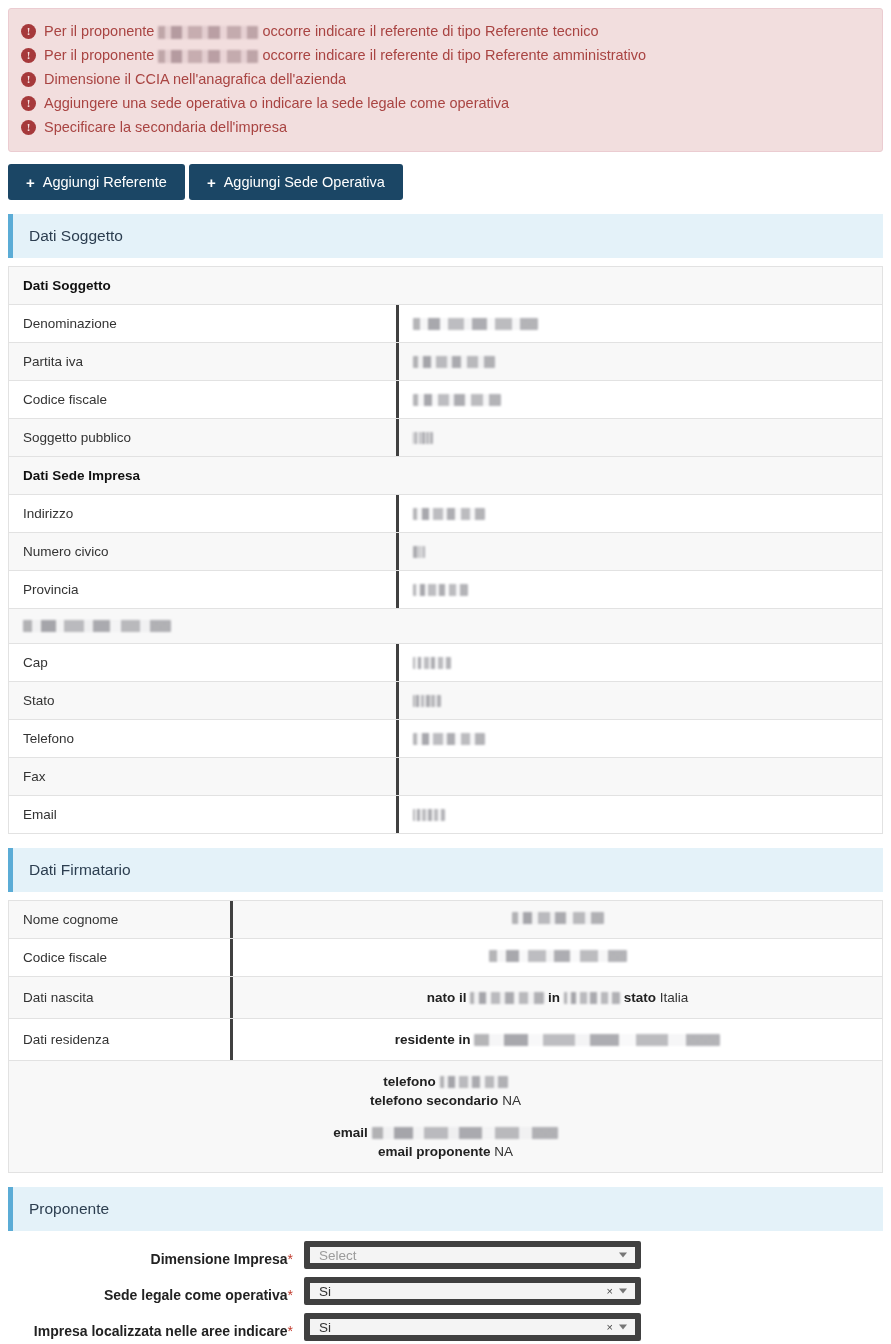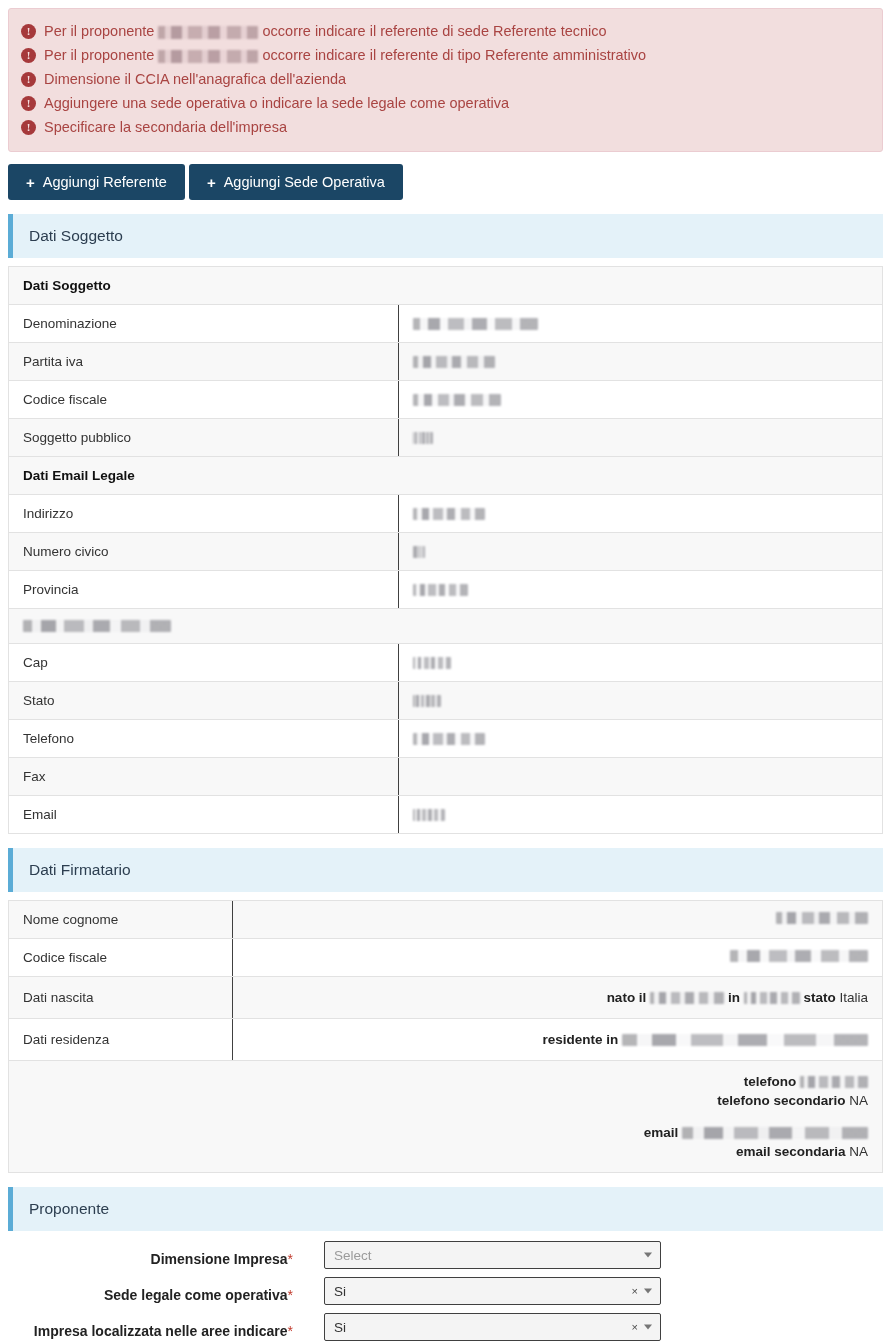--- a/index.html
+++ b/index.html
@@ -103,58 +103,58 @@
     font-size: 13.5px;
     color: #333;
   }
   .dtable .r { display: flex; border-bottom: 1px solid #e2e2e2; }
   .dtable .r.alt { background: #f8f8f8; }
   .dtable .r.grp { background: #f8f8f8; font-weight: bold; color: #111; }
   .dtable .r.grp .c-lab { border-right: none; width: 100%; }
   .dtable .c-lab {
     flex: 0 0 auto;
     padding: 11px 14px;
-    border-right: 1px solid #404040;
+    border-right: 3px solid #404040;
     display: flex; align-items: center;
   }
   .dtable .c-val {
     flex: 1 1 auto;
     padding: 11px 14px;
     display: flex; align-items: center;
     min-height: 20px;
   }
   
   .t-soggetto .c-lab { width: 390px; }
   
   .t-firmatario .c-lab { width: 224px; }
-  .t-firmatario .c-val { flex-direction: column; align-items: flex-end; }
+  .t-firmatario .c-val { flex-direction: column; align-items: center; }
   .kv { line-height: 19px; }
   .kv b { font-weight: bold; color: #222; }
   .kv span.na { font-weight: normal; }
   .gap { height: 13px; }
 
   
   .form { margin: 10px 8px 0 8px; }
-  .frow { display: flex; align-items: flex-start; margin-bottom: 8px; gap: 20px; }
+  .frow { display: flex; align-items: flex-start; margin-bottom: 8px; }
   .flab {
     width: 296px;
     flex: 0 0 296px;
     text-align: right;
     font-weight: bold;
     font-size: 14px;
     color: #222;
     padding: 8px 11px 0 0;
     line-height: 20px;
   }
   .flab .star { color: #c0392b; font-weight: normal; }
   .fctl { flex: 0 0 337px; }
   .sel {
     position: relative;
     height: 28px;
-    border: 1px solid #404040;
+    border: 6px solid #404040;
     background: #f4f4f4;
     border-radius: 2px;
     display: flex; align-items: center;
     padding: 0 34px 0 9px;
     font-size: 13.5px;
     color: #333;
     cursor: pointer;
   }
   .sel.ph { color: #9b9b9b; }
   .sel .chev {
@@ -174,21 +174,21 @@
 </style>
 </head>
 <body>
 
 <div class="errors">
   <div class="err-row">
     <span class="err-ico">!</span>
     <span class="err-txt">
       <span>Per il proponente</span>
       <span class="redact" style="width:100px;height:13px;"></span>
-      <span>occorre indicare il referente di sede Referente tecnico</span>
+      <span>occorre indicare il referente di tipo Referente tecnico</span>
     </span>
   </div>
   <div class="err-row">
     <span class="err-ico">!</span>
     <span class="err-txt">
       <span>Per il proponente</span>
       <span class="redact" style="width:100px;height:13px;"></span>
       <span>occorre indicare il referente di tipo Referente amministrativo</span>
     </span>
   </div>
@@ -244,21 +244,21 @@
       </div>
   </div>
   <div class="r alt">
     <div class="c-lab">Soggetto pubblico</div>
     <div class="c-val">
         <span class="redact-g" style="width:20px;height:12px;"></span>
       </div>
   </div>
 
   <div class="r grp">
-    <div class="c-lab">Dati Email Legale</div>
+    <div class="c-lab">Dati Sede Impresa</div>
   </div>
   <div class="r">
     <div class="c-lab">Indirizzo</div>
     <div class="c-val">
         <span class="redact-g" style="width:72px;height:12px;"></span>
       </div>
   </div>
   <div class="r alt">
     <div class="c-lab">Numero civico</div>
     <div class="c-val">
@@ -354,21 +354,21 @@
       <span class="kv">
         <b>telefono secondario</b>
         <span class="na">NA</span>
       </span>
       <span class="gap"></span>
       <span class="kv">
         <b>email</b>
         <span class="redact-g" style="width:186px;height:12px;"></span>
       </span>
       <span class="kv">
-        <b>email secondaria</b>
+        <b>email proponente</b>
         <span class="na">NA</span>
       </span>
     </div>
   </div>
 </div>
 
 <div class="sec-head">
   <span>Proponente</span>
 </div>
 

